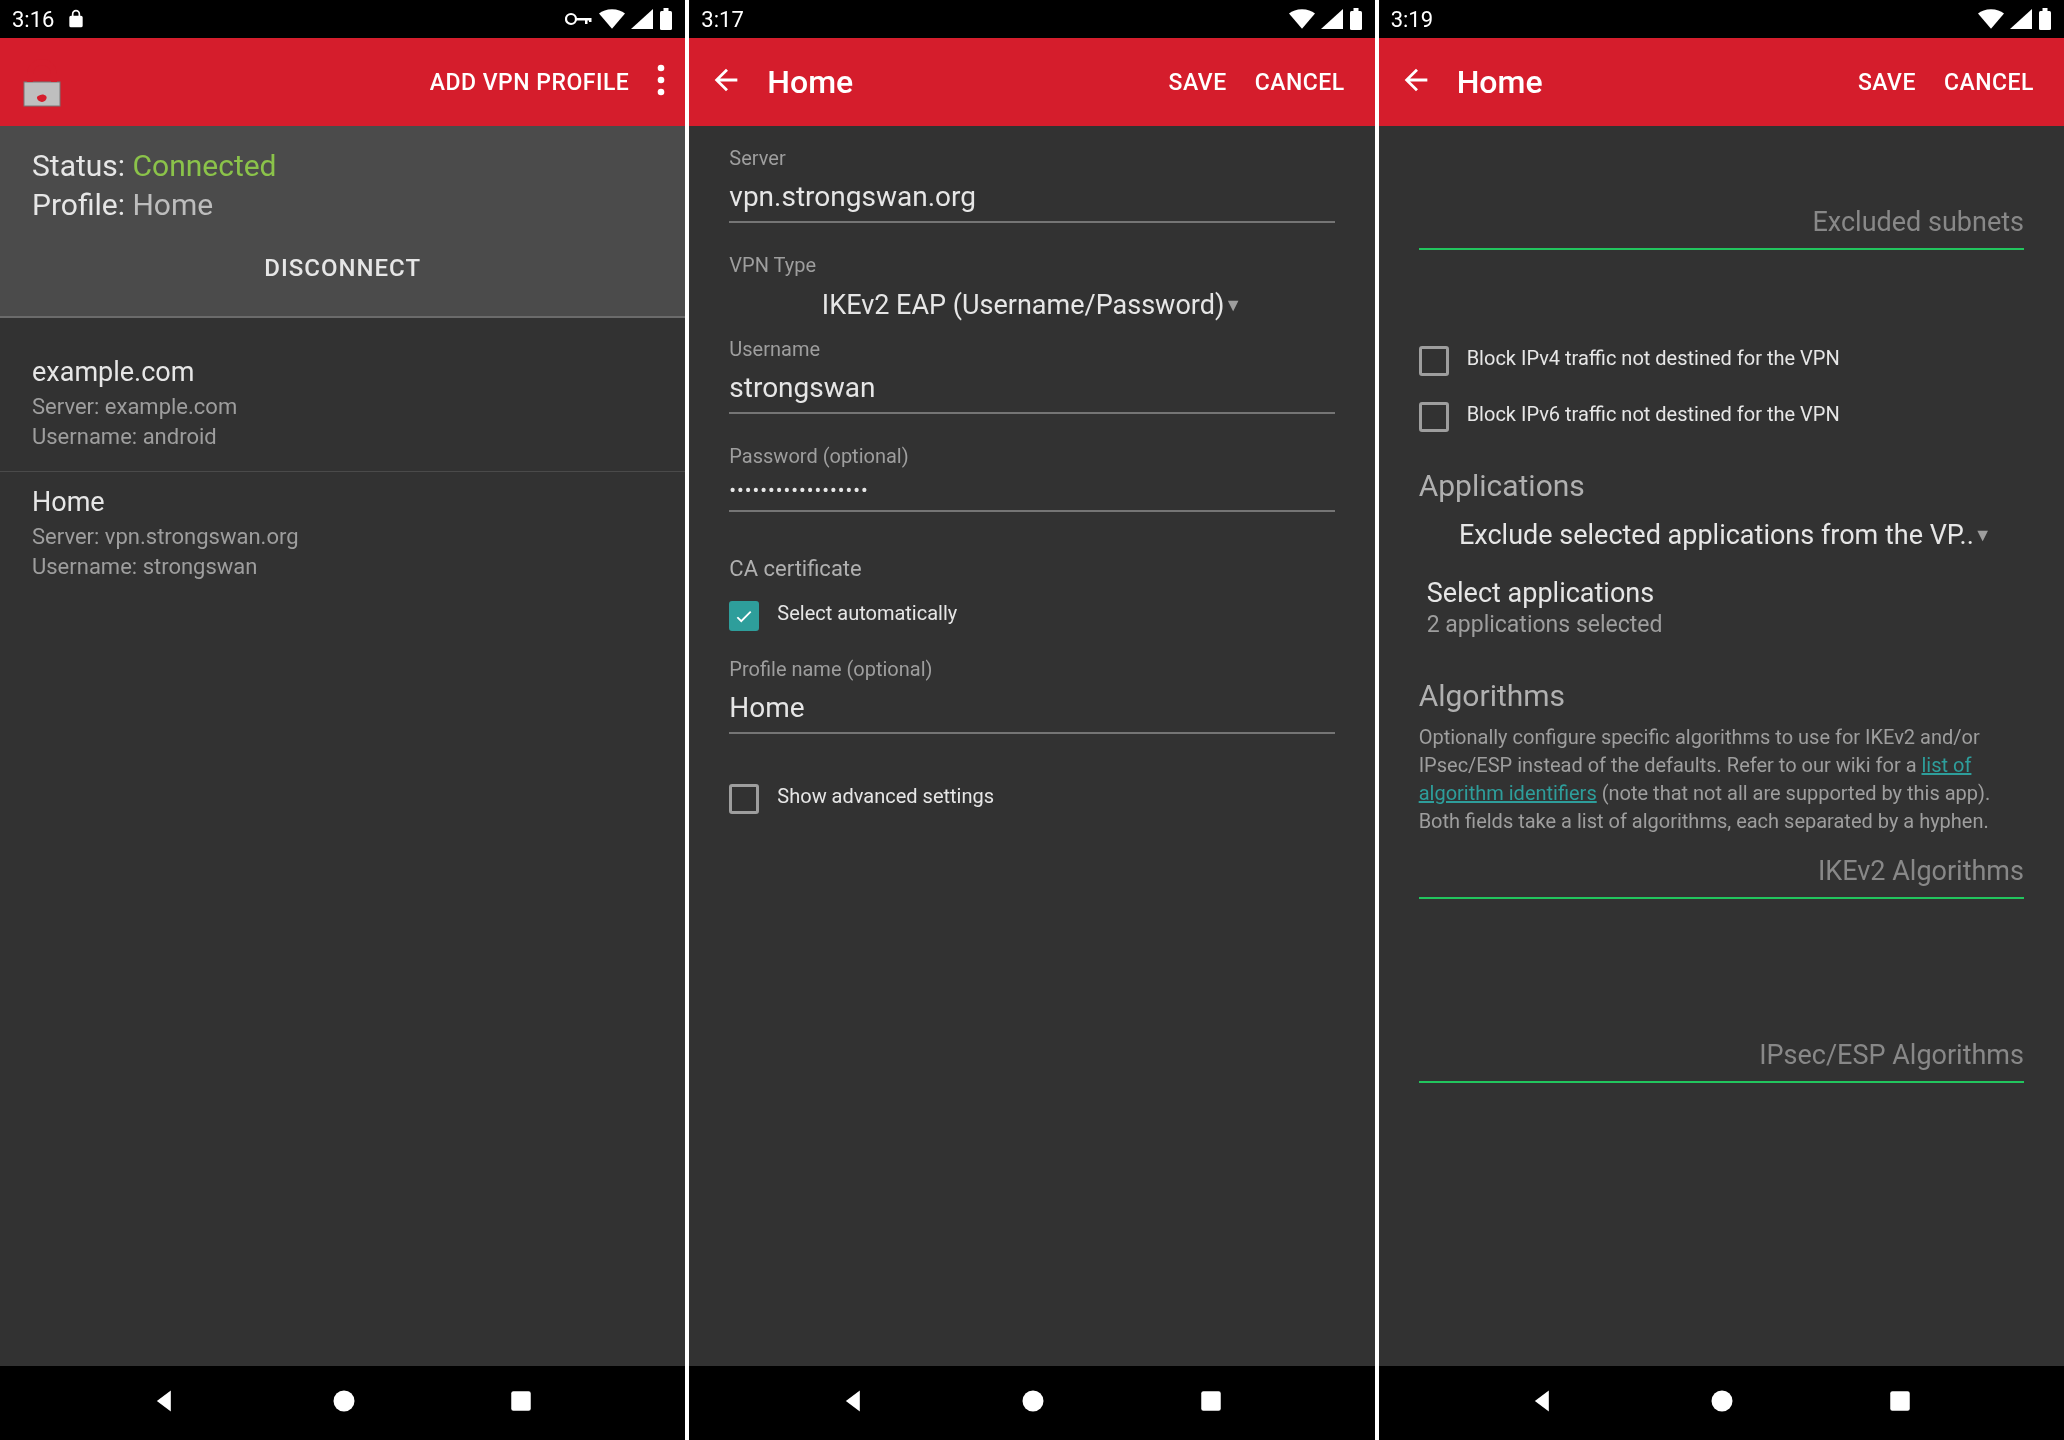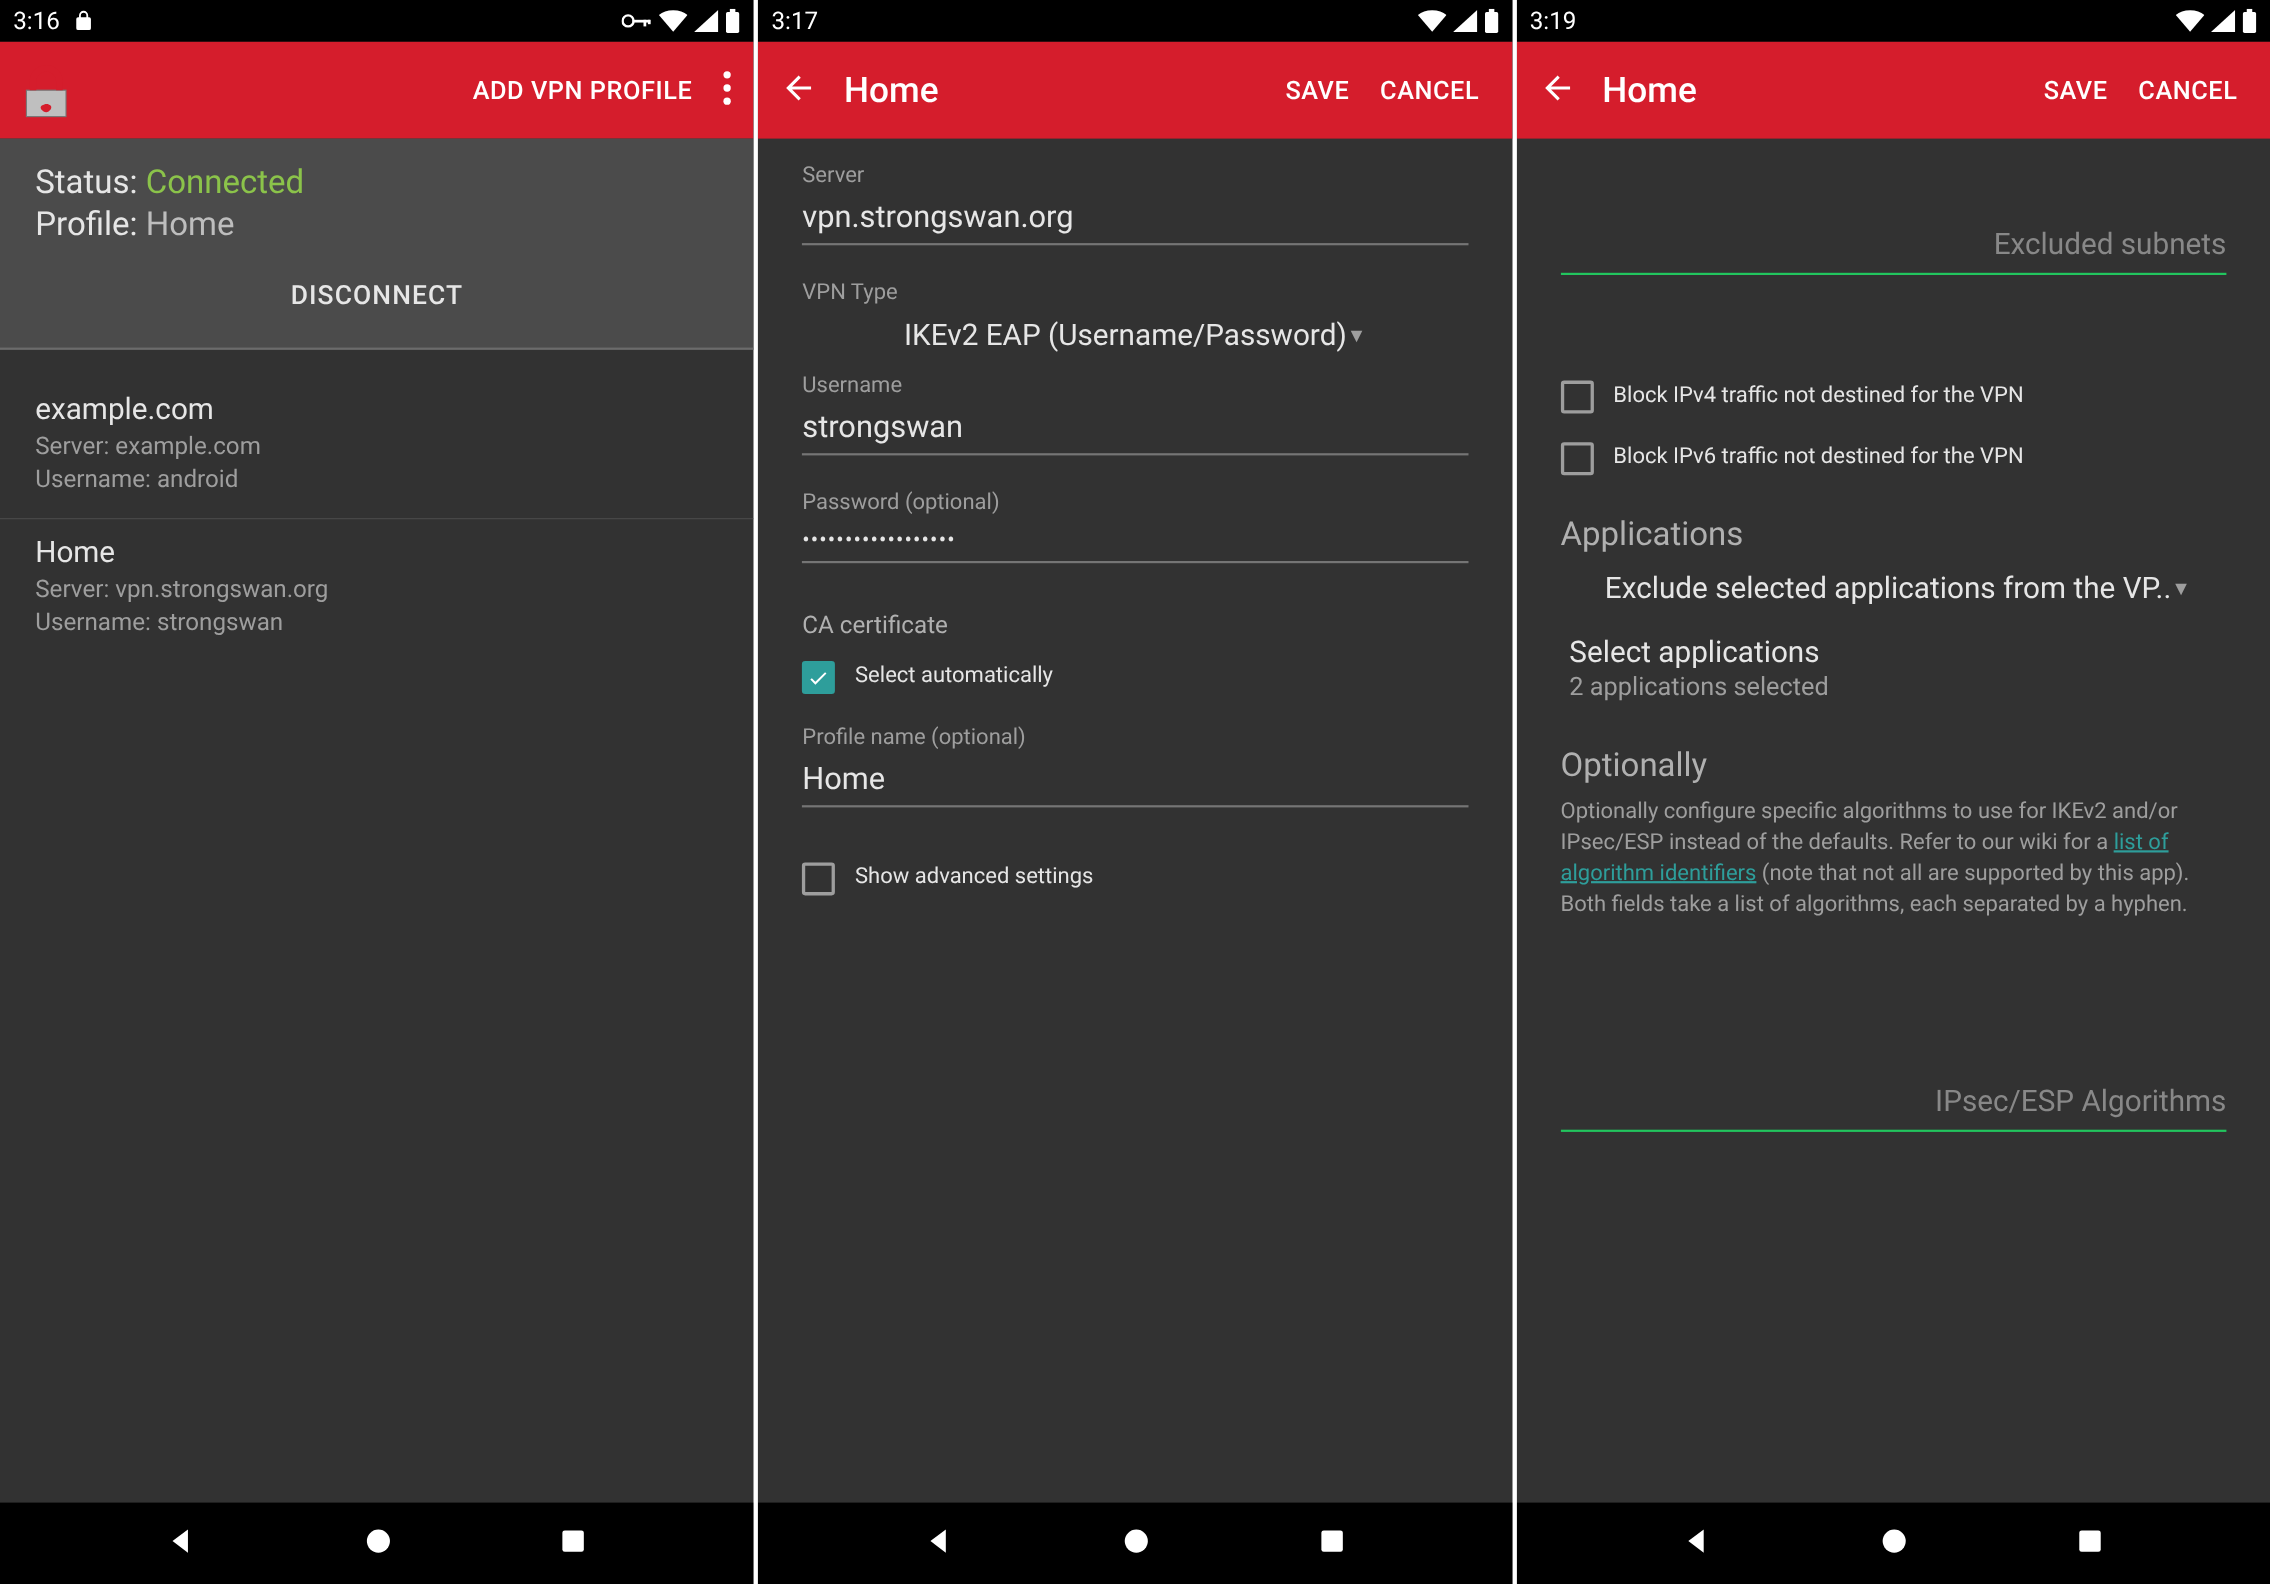--- a/index.html
+++ b/index.html
@@ -418,25 +418,28 @@
     <div class="dropdown-row" style="padding-left:8px">
       <span>Exclude selected applications from the VP..</span>
       <span class="caret">▼</span>
     </div>
 
     <div class="select-apps" style="padding-left:8px; margin-top:14px">
       <div class="main">Select applications</div>
       <div class="sub">2 applications selected</div>
     </div>
 
-    <div class="section-title">Optionally</div>
+    <div class="section-title">Algorithms</div>
     <div class="helper-text">
       <span>Optionally configure specific algorithms to use for IKEv2 and/or IPsec/ESP instead of the defaults. Refer to our wiki for a </span><a href="#">list of algorithm identifiers</a><span> (note that not all are supported by this app). Both fields take a list of algorithms, each separated by a hyphen.</span>
     </div>
 
+    <div class="underline-input" style="margin-bottom:10px">
+      <div class="field-label-placeholder">IKEv2 Algorithms</div>
+    </div>
 
     <div style="height:130px"></div>
 
     <div class="underline-input">
       <div class="field-label-placeholder">IPsec/ESP Algorithms</div>
     </div>
   </div>
 
   <div class="nav-bar">
     <span class="nav-btn"><svg width="28" height="28" viewBox="0 0 24 24" fill="#fff">

